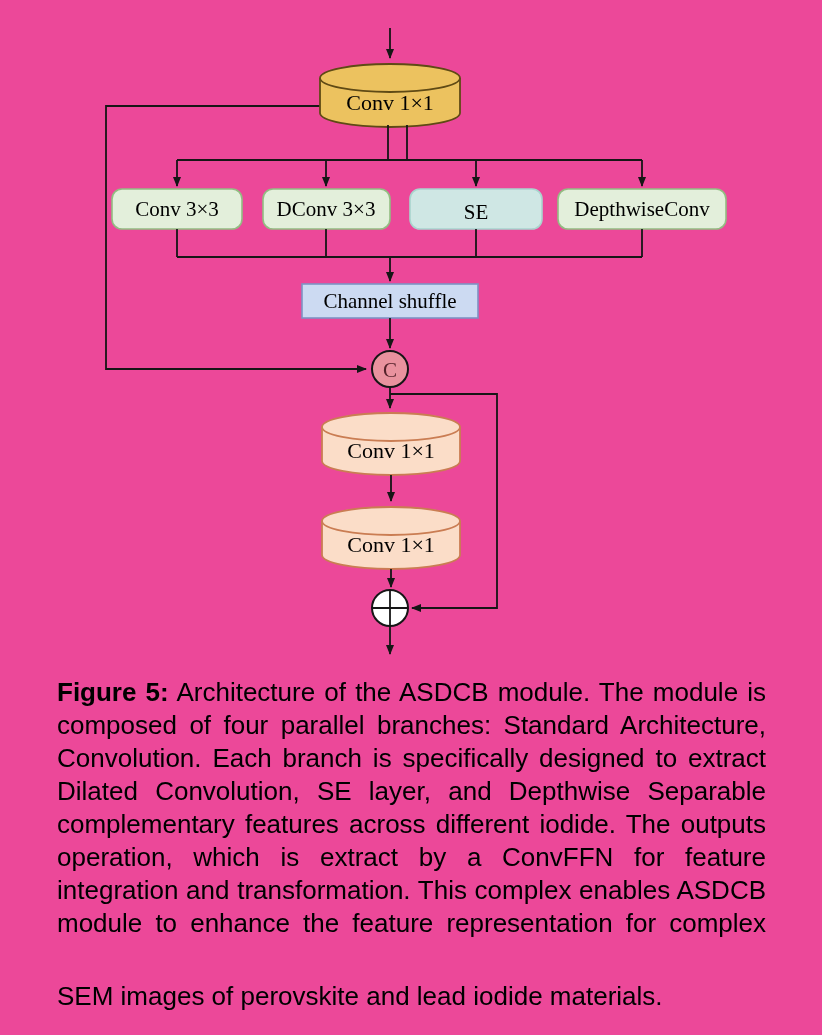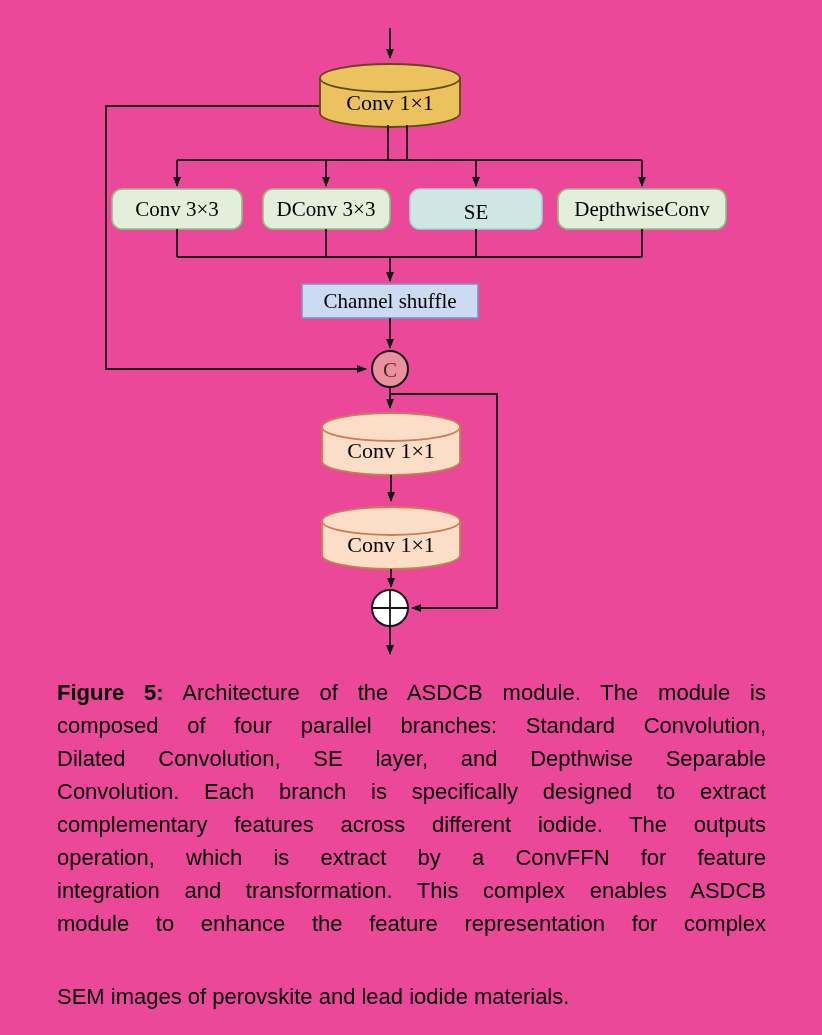--- a/index.html
+++ b/index.html
@@ -36,21 +36,21 @@
     text-anchor: middle;
   }
   #ah path { fill: var(--line); stroke: none; }
 
   .caption {
     position: absolute;
     left: 57px;
     top: 676px;
     width: 709px;
     color: var(--text);
-    font-size: 22px;
+    font-size: 26px;
     line-height: 33px;
   }
   .cap-line {
     text-align: justify;
     text-align-last: justify;
     white-space: normal;
   }
   .cap-line:last-child { text-align-last: left; margin-top: 40px; }
   .cap-line b { font-weight: bold; }
 </style>
@@ -147,23 +147,23 @@
       <circle class="plusc" cx="390" cy="608" r="18"></circle>
       <line class="ln" x1="390" y1="590" x2="390" y2="626"></line>
       <line class="ln" x1="372" y1="608" x2="408" y2="608"></line>
     </g>
 
     <line class="ln" x1="390" y1="626" x2="390" y2="654" marker-end="url(#ah)"></line>
   </svg>
 
   <div class="caption">
     <div class="cap-line"><b>Figure 5:</b> <span>Architecture of the ASDCB module. The module is</span></div>
-    <div class="cap-line">composed of four parallel branches: Standard Convolution,</div>
+    <div class="cap-line">composed of four parallel branches: Standard Architecture,</div>
+    <div class="cap-line">Convolution. Each branch is specifically designed to extract</div>
     <div class="cap-line">Dilated Convolution, SE layer, and Depthwise Separable</div>
-    <div class="cap-line">Convolution. Each branch is specifically designed to extract</div>
     <div class="cap-line">complementary features across different iodide. The outputs</div>
     <div class="cap-line">operation, which is extract by a ConvFFN for feature</div>
     <div class="cap-line">integration and transformation. This complex enables ASDCB</div>
     <div class="cap-line">module to enhance the feature representation for complex</div>
     <div class="cap-line">SEM images of perovskite and lead iodide materials.</div>
   </div>
 
 </div>
 
 </body></html>

